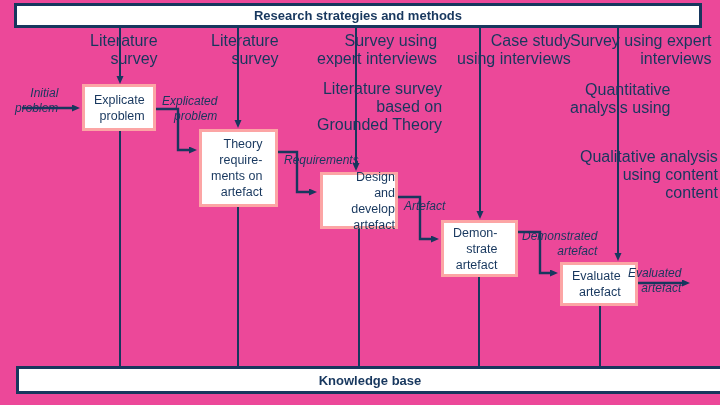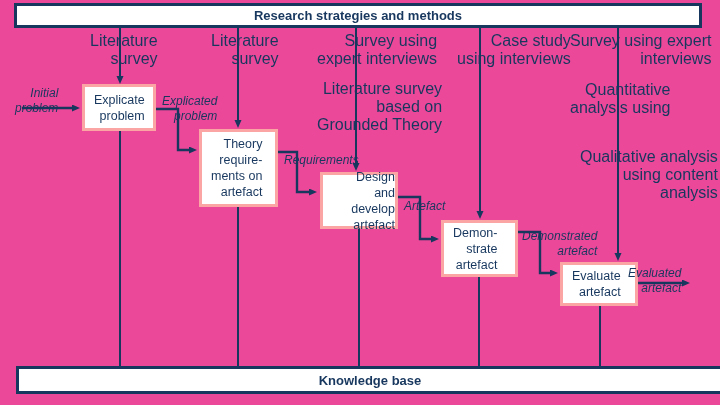--- a/index.html
+++ b/index.html
@@ -166,21 +166,21 @@
   <div class="mlabel" id="ml-6">
       <div>
         <div>Quantitative</div>
         <div>analysis using</div>
       </div>
     </div>
   <div class="mlabel" id="ml-7">
       <div>
         <div>Qualitative analysis</div>
         <div>using content</div>
-        <div>analysis</div>
+        <div>content</div>
       </div>
     </div>
 
   <div class="flabel" id="fl-0">
       <div>
         <div>Initial</div>
         <div>problem</div>
       </div>
     </div>
   <div class="flabel" id="fl-1">

